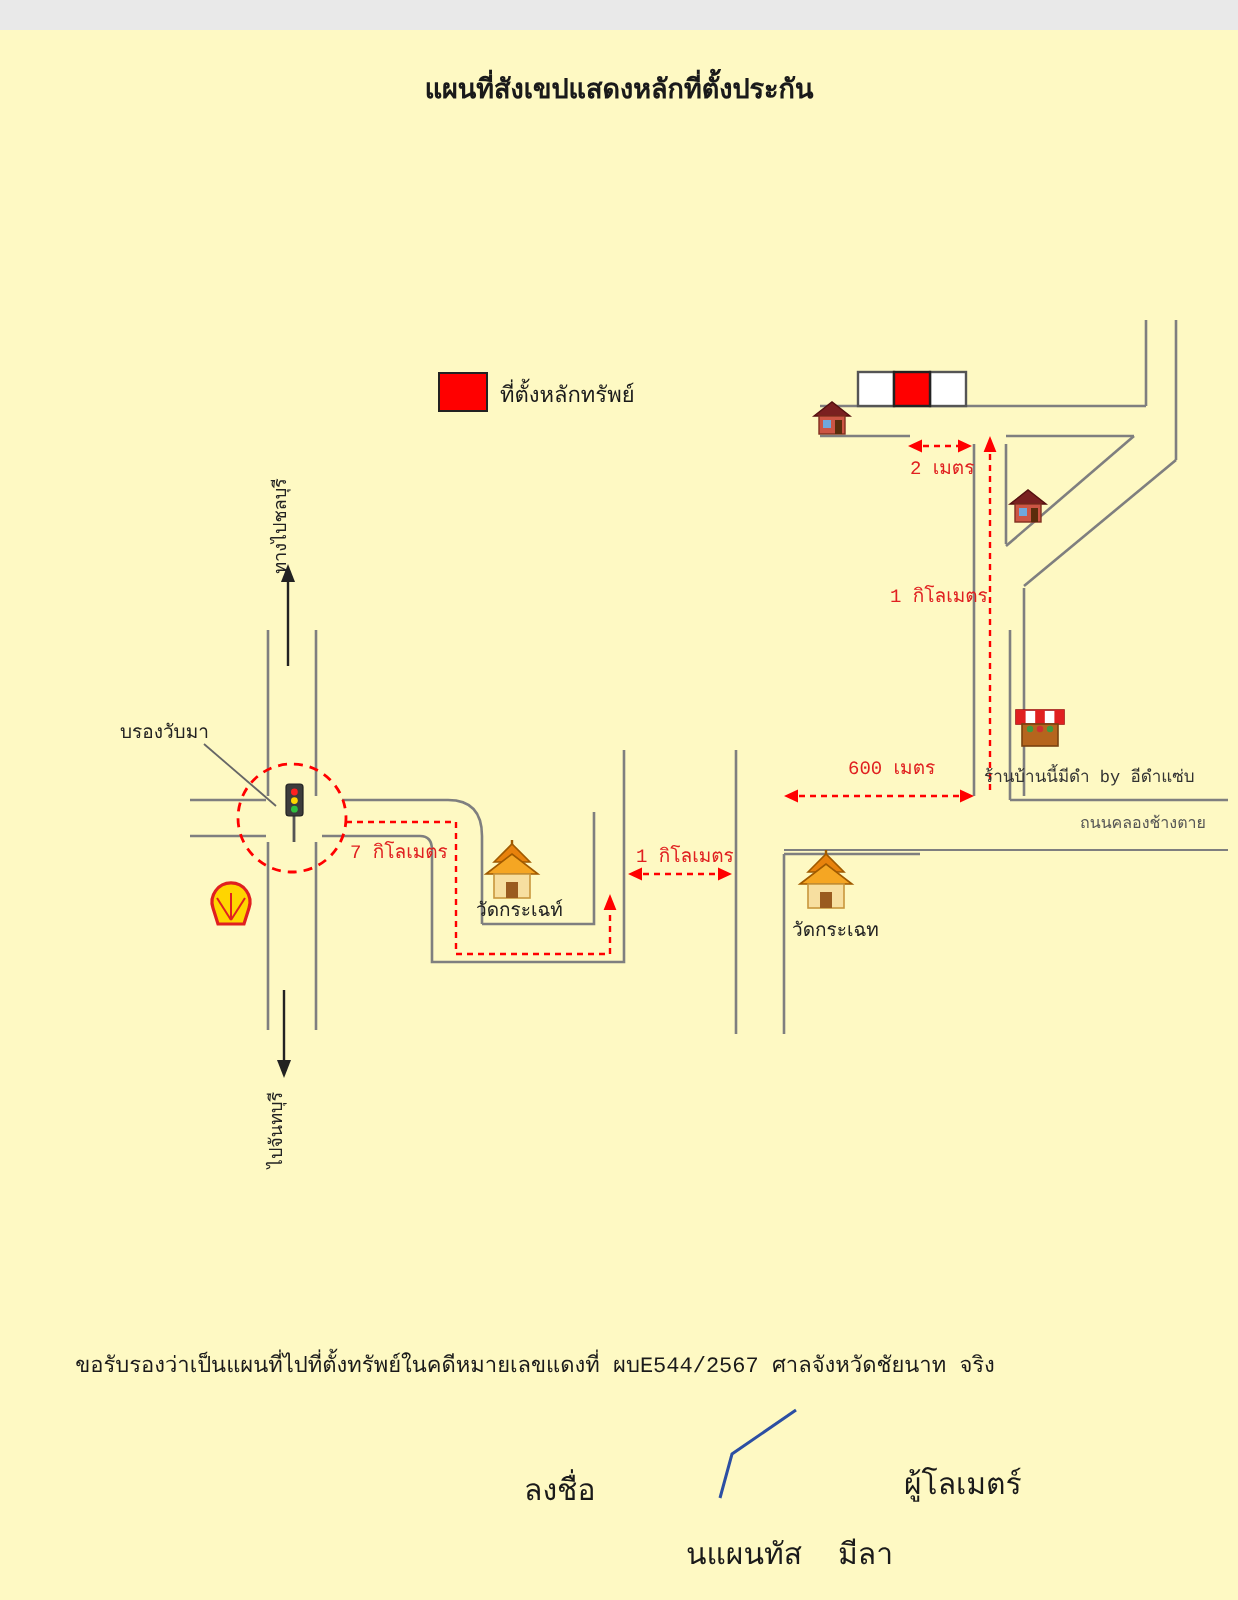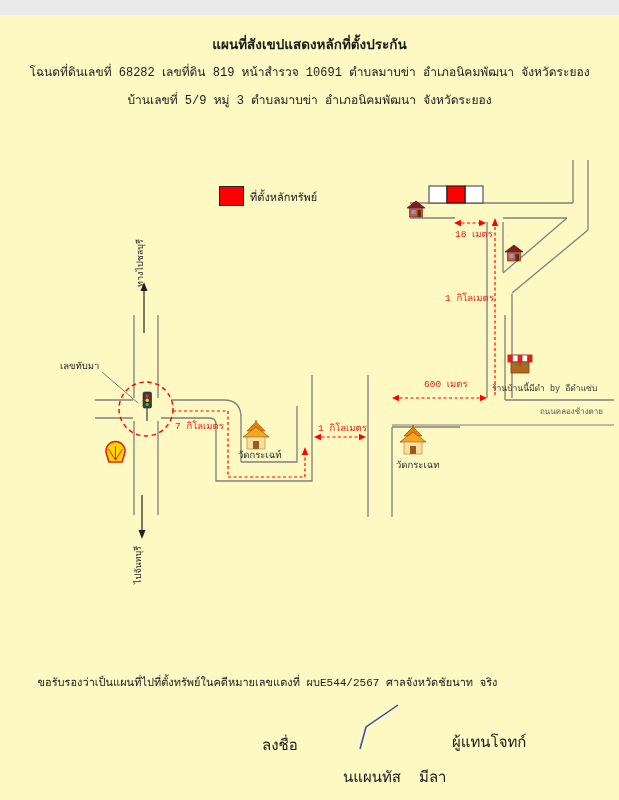--- a/index.html
+++ b/index.html
@@ -151,39 +151,37 @@
       <rect x="3" y="9" width="18" height="11" fill="#b5651d" stroke="#7a4210" stroke-width="0.8"></rect>
       <circle cx="7" cy="11.5" r="1.6" fill="#3f9b3f"></circle>
       <circle cx="12" cy="11.5" r="1.6" fill="#d03030"></circle>
       <circle cx="17" cy="11.5" r="1.6" fill="#3f9b3f"></circle>
     </g>
 
     <path d="M360,734 L366,712 L398,690" stroke="#2c4fa3" stroke-width="1.5" fill="none"></path>
   </svg>
 
   <div class="abs title1">แผนที่สังเขปแสดงหลักที่ตั้งประกัน</div>
-  <div class="abs title2">โฉนดที่ดินเลขที่ 68282  เลขที่ดิน 819  หน้าสำรวจ 10691 ตำบลมาบข่า  อำเภอนิคมพัฒนา  จังหวัดระยอง</div>
-  <div class="abs title3">บ้านเลขที่ 5/9  หมู่ 3  ตำบลมาบข่า  อำเภอนิคมพัฒนา  จังหวัดระยอง</div>
 
   <div class="abs legend-swatch"></div>
   <div class="abs legend-label">ที่ตั้งหลักทรัพย์</div>
 
-  <div class="abs lbl" style="left:60px;top:343px;">เลขทับมา</div>
+  <div class="abs lbl" style="left:60px;top:343px;">บรองวับมา</div>
   <div class="abs lbl rot" style="left:109px;top:241px;width:62px;font-size:9px;">ทางไปชลบุรี</div>
   <div class="abs lbl rot" style="left:107px;top:543px;width:62px;font-size:9px;">ไปจันทบุรี</div>
 
   <div class="abs dist" style="left:175px;top:403px;">7 กิโลเมตร</div>
   <div class="abs dist" style="left:318px;top:405px;">1 กิโลเมตร</div>
   <div class="abs dist" style="left:424px;top:361px;">600 เมตร</div>
   <div class="abs dist" style="left:445px;top:275px;">1 กิโลเมตร</div>
-  <div class="abs dist" style="left:455px;top:211px;">18 เมตร</div>
+  <div class="abs dist" style="left:455px;top:211px;">2 เมตร</div>
 
   <div class="abs lbl" style="left:238px;top:432px;">วัดกระเฉท์</div>
   <div class="abs lbl" style="left:396px;top:442px;">วัดกระเฉท</div>
   <div class="abs lbl-sm" style="left:492px;top:366px;text-align:center;">ร้านบ้านนี้มีดำ by อีดำแซ่บ</div>
   <div class="abs lbl-sm" style="left:540px;top:390px;font-size:8px;color:#555;">ถนนคลองช้างตาย</div>
 
   <div class="abs cert">ขอรับรองว่าเป็นแผนที่ไปที่ตั้งทรัพย์ในคดีหมายเลขแดงที่ ผบE544/2567 ศาลจังหวัดชัยนาท จริง</div>
   <div class="abs sig-row" style="left:262px;top:718px;">ลงชื่อ</div>
-  <div class="abs sig-row" style="left:452px;top:715px;">ผู้แทนโจทก์</div>
+  <div class="abs sig-row" style="left:452px;top:715px;">ผู้โลเมตร์</div>
   <div class="abs sig-row" style="left:343px;top:750px;white-space:pre;">นแผนทัส  มีลา</div>
 
 </div>
 
 </body></html>

